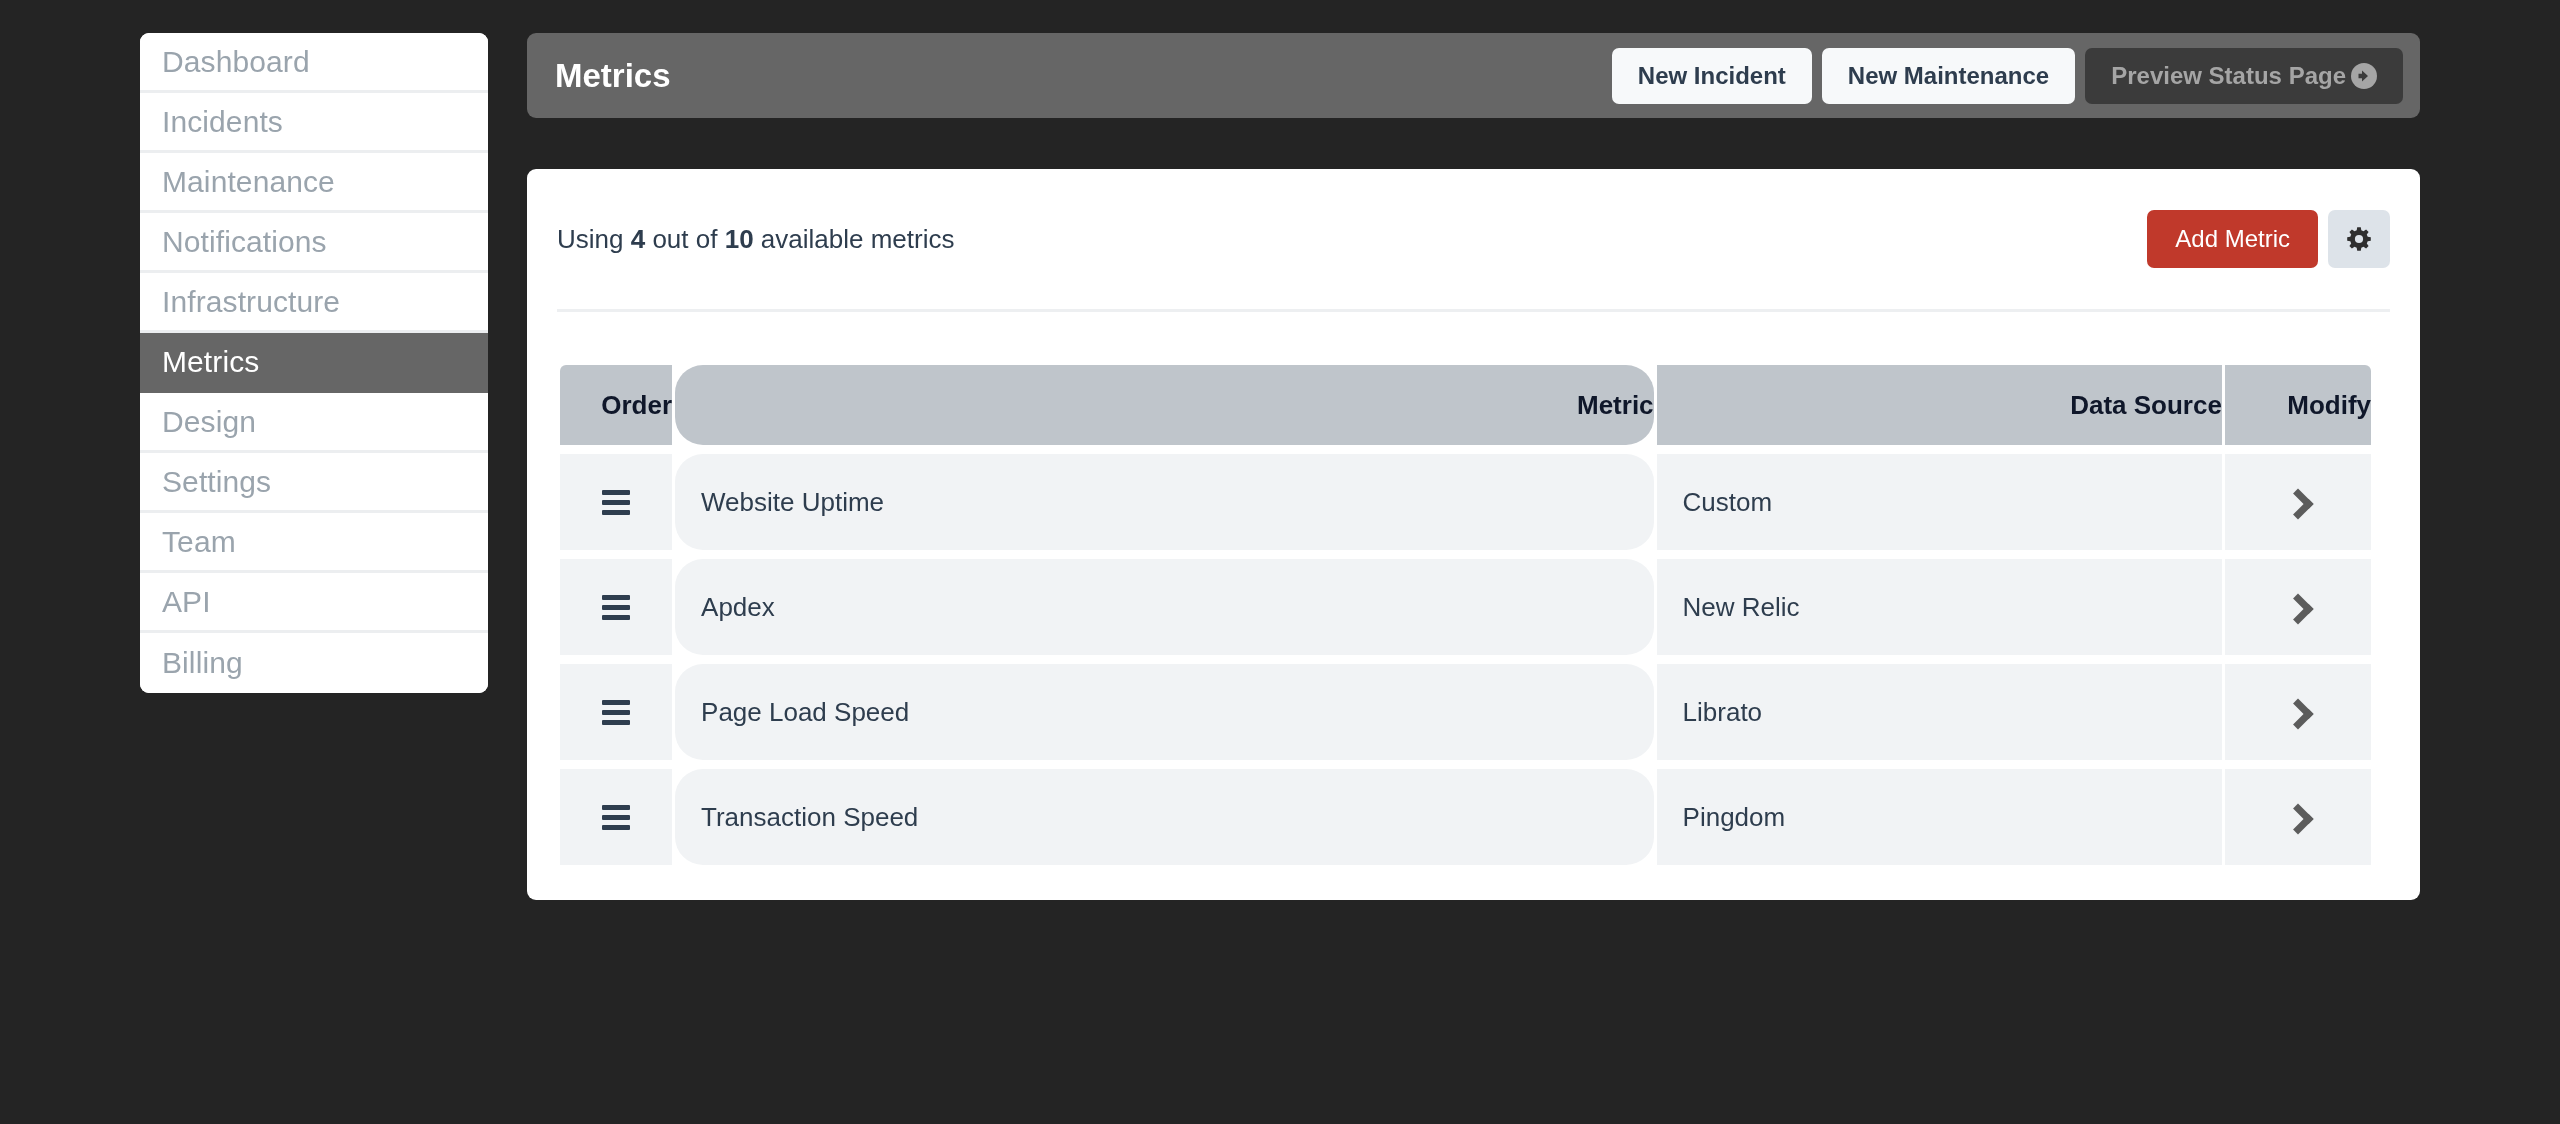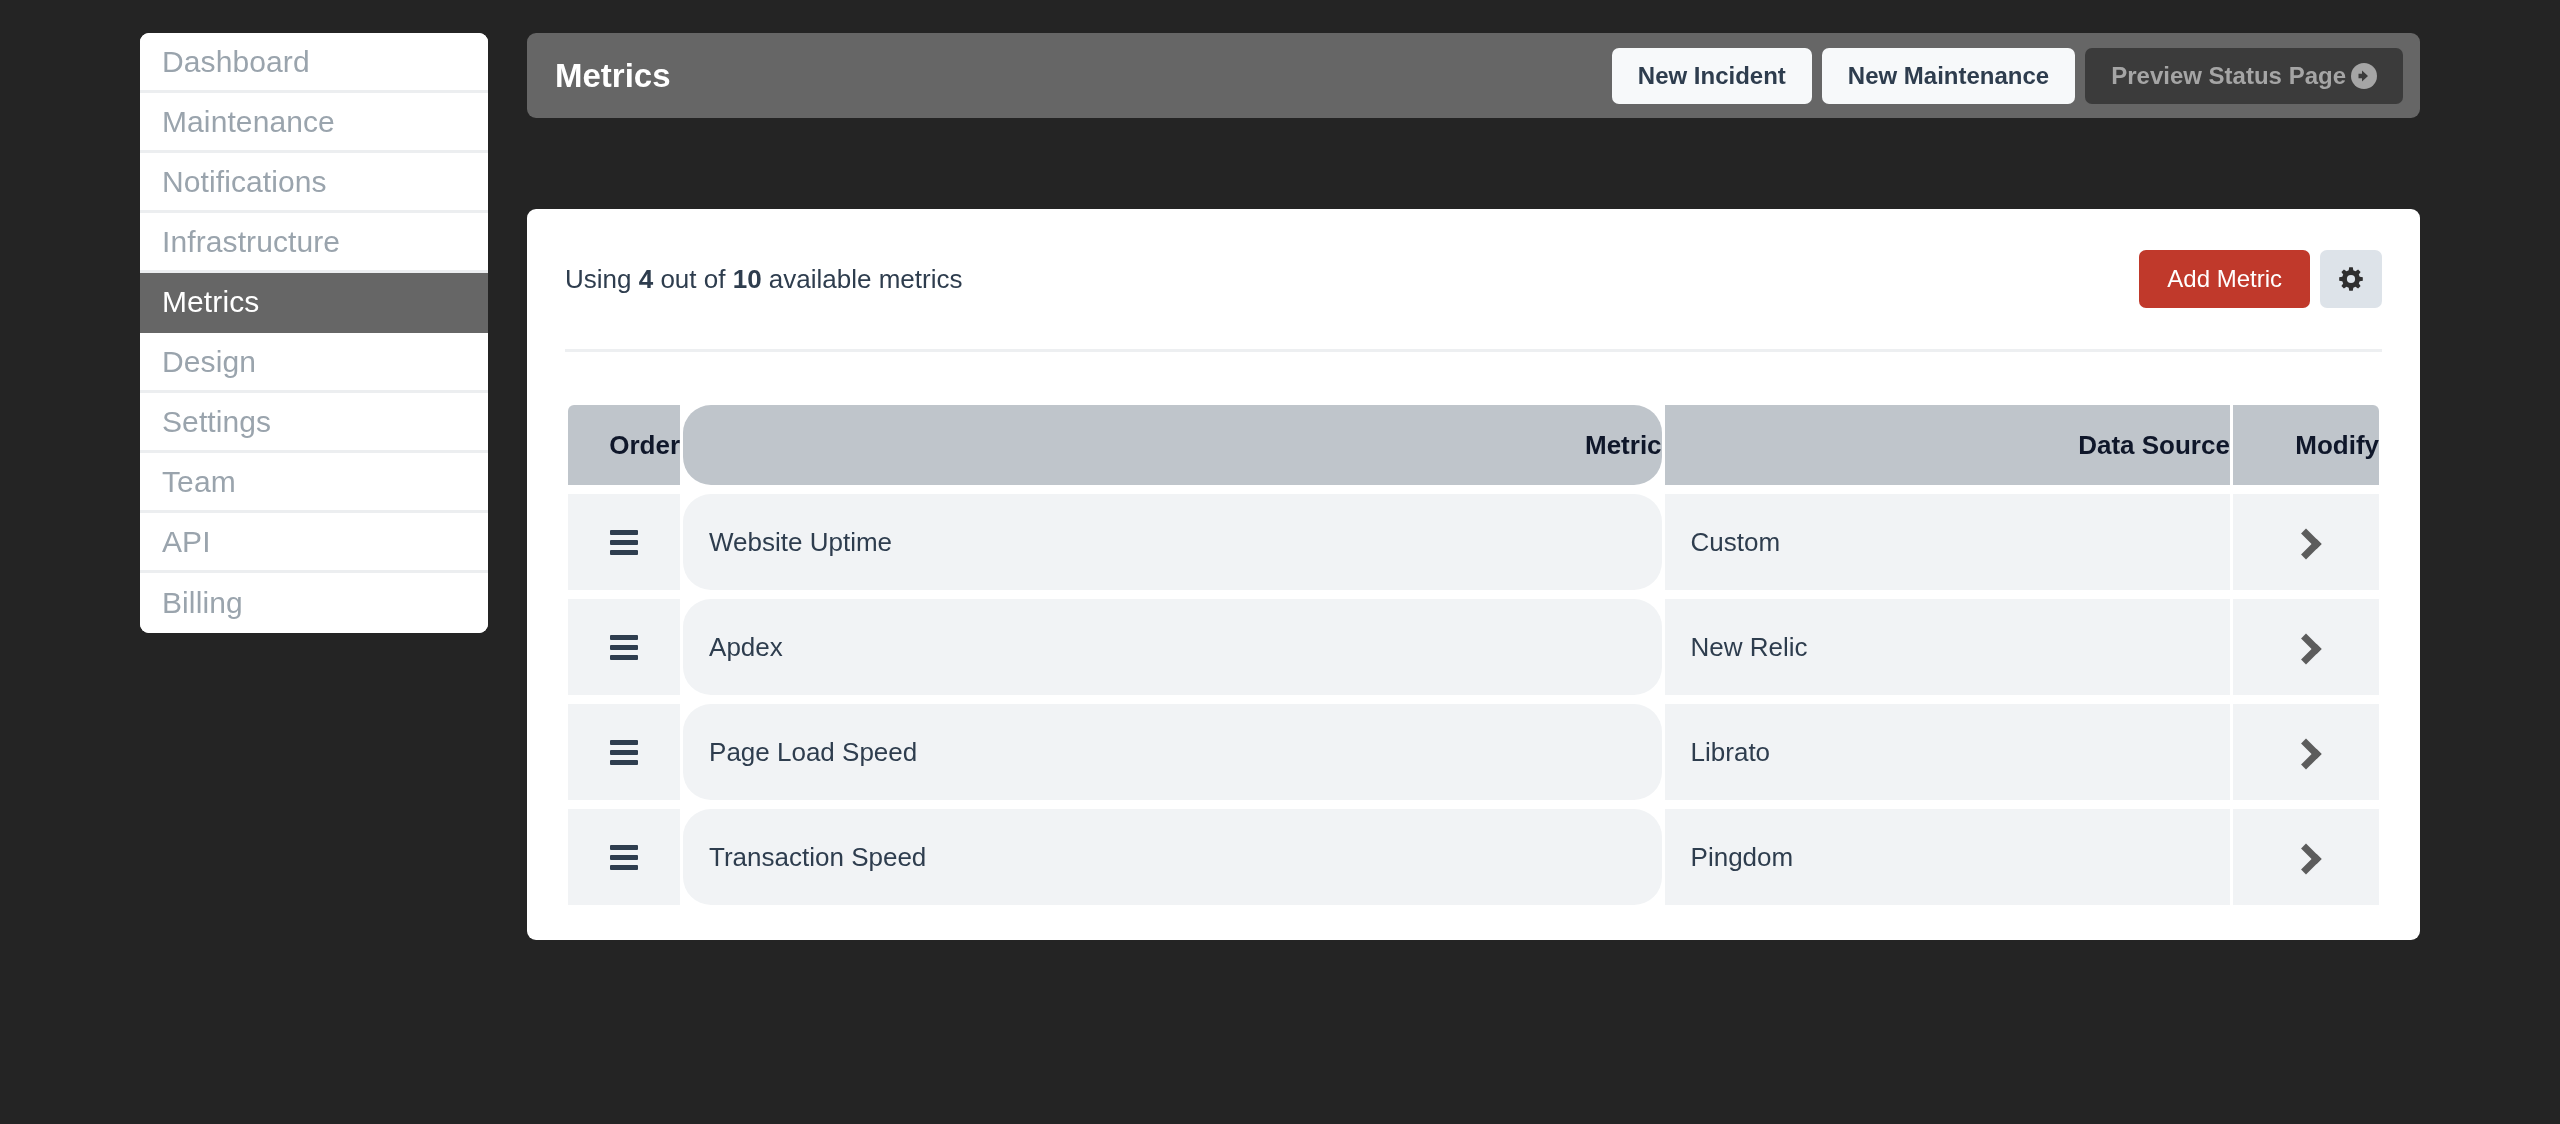--- a/index.html
+++ b/index.html
@@ -107,22 +107,21 @@
 
   
   .card {
     position: absolute;
     left: 527px;
     top: 169px;
     width: 1893px;
     height: 731px;
     background: #ffffff;
     border-radius: 9px;
-    padding: 0 38px;
-    margin-top: 40px;
+    padding: 0 30px;
   }
 
   .card-head {
     height: 143px;
     display: flex;
     align-items: center;
     border-bottom: 3px solid #edeff1;
   }
   .usage-text {
     font-size: 26px;
@@ -216,20 +215,23 @@
   }
 </style>
 </head>
 <body>
 
 <div class="page">
 
   <nav class="sidebar" id="sidebar">
       <div class="sidebar-item">
         <span>Dashboard</span>
+      </div>
+      <div class="sidebar-item">
+        <span>Incidents</span>
       </div>
       <div class="sidebar-item">
         <span>Maintenance</span>
       </div>
       <div class="sidebar-item">
         <span>Notifications</span>
       </div>
       <div class="sidebar-item">
         <span>Infrastructure</span>
       </div>

